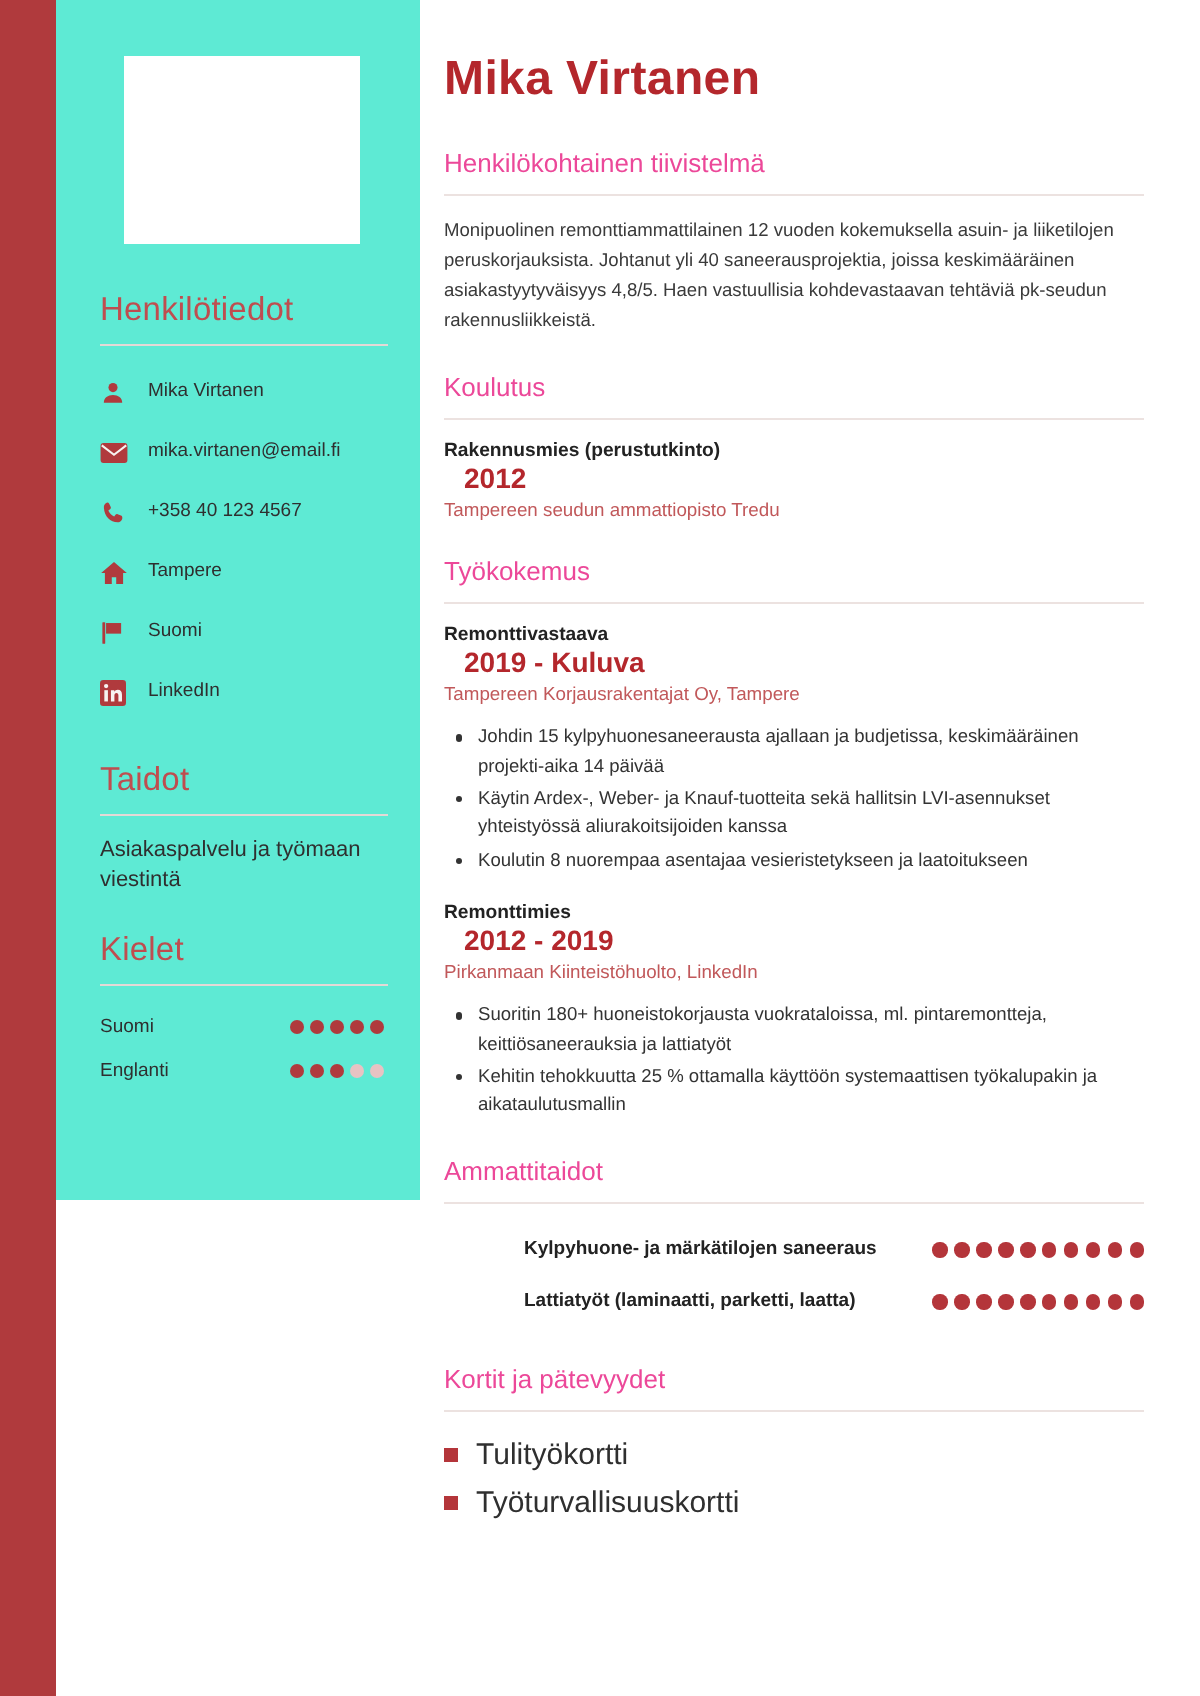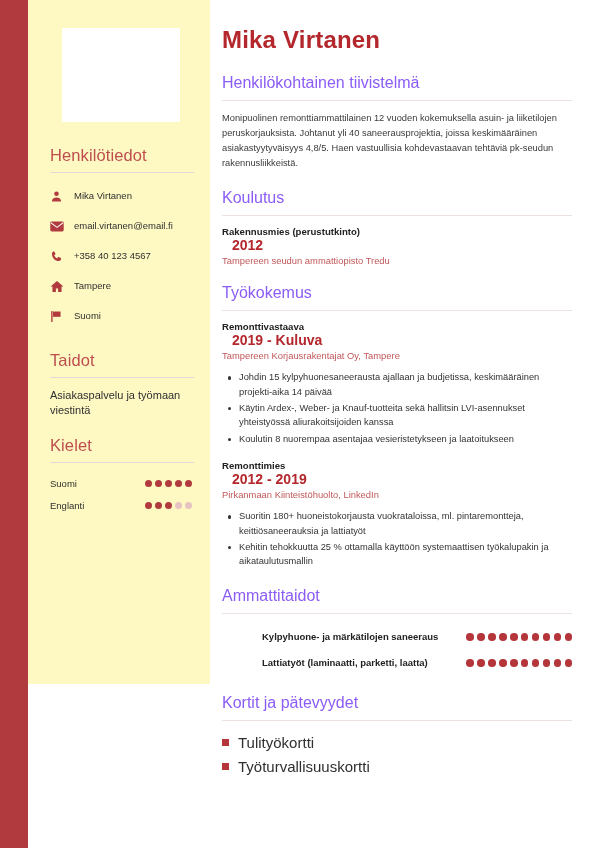--- a/index.html
+++ b/index.html
@@ -27,23 +27,23 @@
     width: 28px;
     height: 848px;
     background: #b03a3d;
     flex: 0 0 28px;
   }
 
   
   .sidebar {
     width: 182px;
     flex: 0 0 182px;
-    background: #fef9c3;
+    background: #5eead4;
     padding: 0 14px 0 16px;
-    height: 684px;
+    height: 600px;
   }
 
   .photo-frame {
     width: 118px;
     height: 94px;
     background: #ffffff;
     margin: 28px 0 0 18px;
   }
 
   .side-heading {
@@ -121,22 +121,22 @@
 
   .name {
     color: #b4272c;
     font-size: 24px;
     font-weight: bold;
     letter-spacing: 0.2px;
     margin-bottom: 20px;
   }
 
   .sec-heading {
-    color: #8b5cf6;
-    font-size: 16px;
+    color: #ec4899;
+    font-size: 13px;
     font-weight: 400;
     margin-bottom: 8px;
   }
   .sec-rule {
     height: 1px;
     background: #ece2e0;
     margin-bottom: 10px;
   }
   .sec { margin-bottom: 18px; }
 
@@ -259,21 +259,21 @@
         <span class="contact-text">Mika Virtanen</span>
       </div>
 
       <div class="contact-row">
         <span class="contact-icon">
           <svg width="14" height="11" viewBox="0 0 24 18" fill="currentColor">
             <rect x="0.5" y="0.5" width="23" height="17" rx="2.5"></rect>
             <path d="M1.5 2.5 L12 10.5 L22.5 2.5" fill="none" stroke="#f7f3f1" stroke-width="1.8"></path>
           </svg>
         </span>
-        <span class="contact-text">email.virtanen@email.fi</span>
+        <span class="contact-text">mika.virtanen@email.fi</span>
       </div>
 
       <div class="contact-row">
         <span class="contact-icon">
           <svg width="13" height="13" viewBox="0 0 24 24" fill="currentColor">
             <path d="M6.6 2.2c.9 0 1.5.4 1.9 1.3l1.4 3c.3.8.1 1.5-.6 2l-1.3 1c-.2.2-.2.4-.1.7.9 2 2.6 3.8 4.7 4.9.3.1.5.1.7-.1l1-1.3c.5-.7 1.2-.9 2-.6l3 1.3c.9.4 1.3 1 1.3 1.9 0 2.3-1.9 4.2-4.2 4.2C9.2 20.4 3.6 14.8 3.6 6.4c0-2.3 1.9-4.2 4.2-4.2z"></path>
           </svg>
         </span>
         <span class="contact-text">+358 40 123 4567</span>
       </div>
@@ -290,20 +290,31 @@
       <div class="contact-row">
         <span class="contact-icon">
           <svg width="13" height="13" viewBox="0 0 24 24" fill="currentColor">
             <rect x="2.2" y="2" width="2.6" height="20" rx="0.6"></rect>
             <path d="M5.6 2.8 L19.5 2.8 L19.5 12.6 L5.6 12.6 Z"></path>
           </svg>
         </span>
         <span class="contact-text">Suomi</span>
       </div>
 
+      <div class="contact-row">
+        <span class="contact-icon">
+          <svg width="13" height="13" viewBox="0 0 24 24">
+            <rect width="24" height="24" rx="3" fill="currentColor"></rect>
+            <rect x="4" y="9.4" width="3.3" height="10.4" fill="#f7f3f1"></rect>
+            <circle cx="5.65" cy="5.6" r="2" fill="#f7f3f1"></circle>
+            <path d="M10.1 9.4h3.1v1.5c.6-1.1 1.8-1.8 3.2-1.8 2.5 0 3.9 1.5 3.9 4.5v6.2h-3.3v-5.6c0-1.5-.6-2.3-1.8-2.3-1.2 0-1.9.8-1.9 2.3v5.6h-3.2z" fill="#f7f3f1"></path>
+          </svg>
+        </span>
+        <span class="contact-text">LinkedIn</span>
+      </div>
 
     </div>
 
     <div class="gap-sm"></div>
 
     <h2 class="side-heading">Taidot</h2>
     <div class="side-rule"></div>
     <p class="skills-text">Asiakaspalvelu ja työmaan viestintä</p>
 
     <div class="gap-sm"></div>

